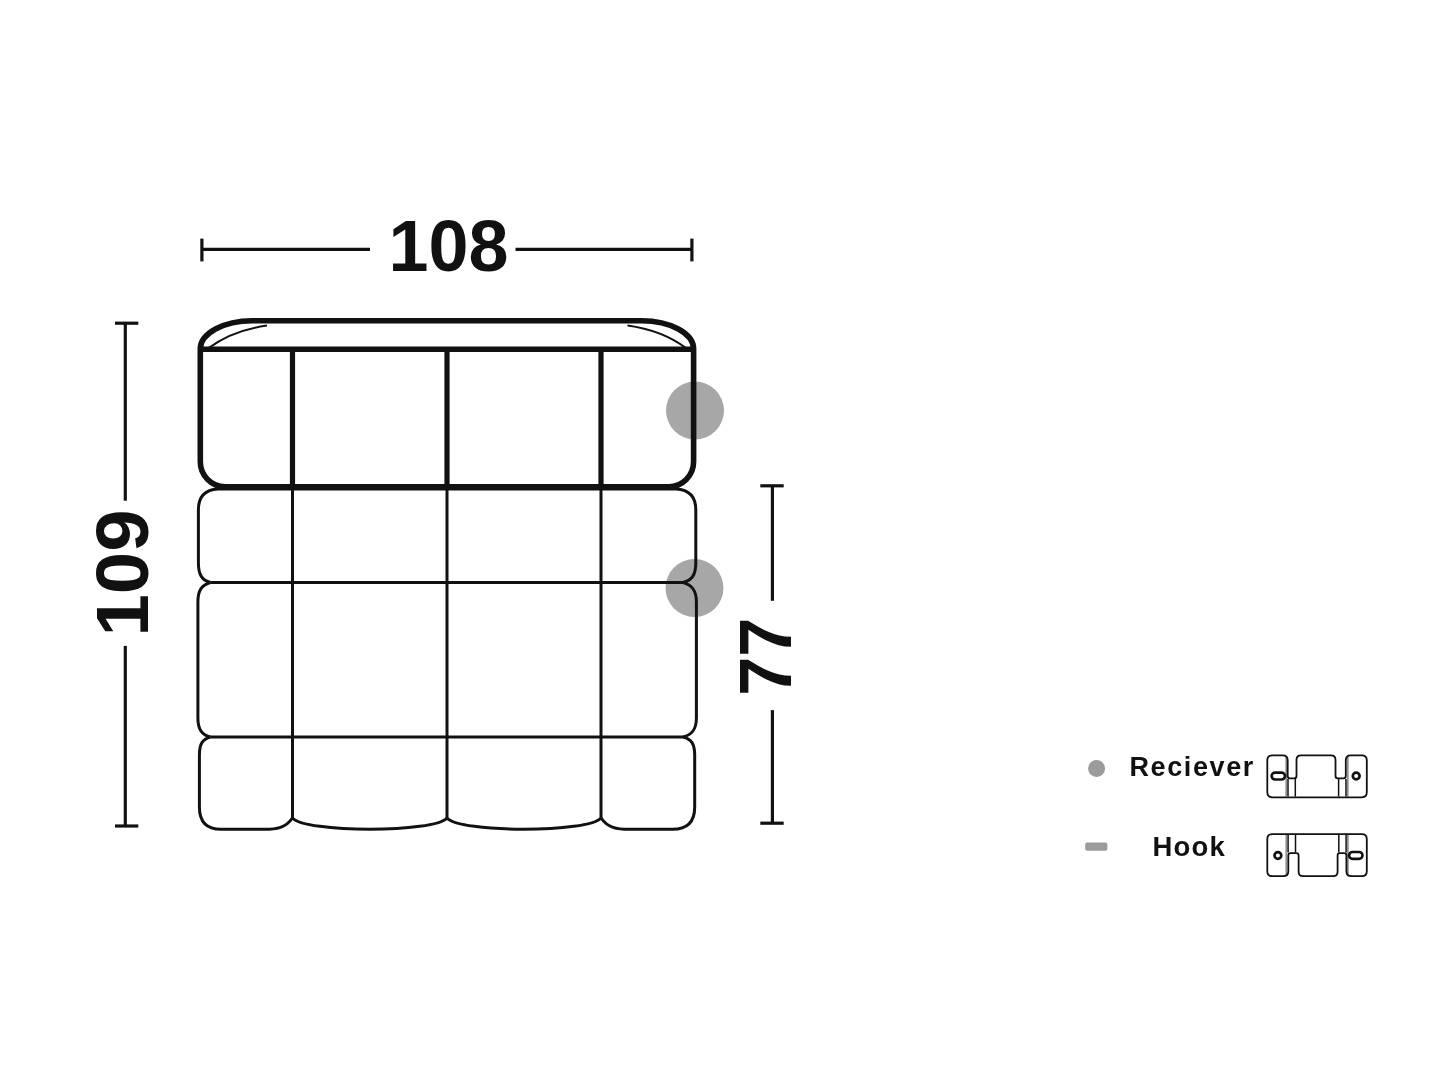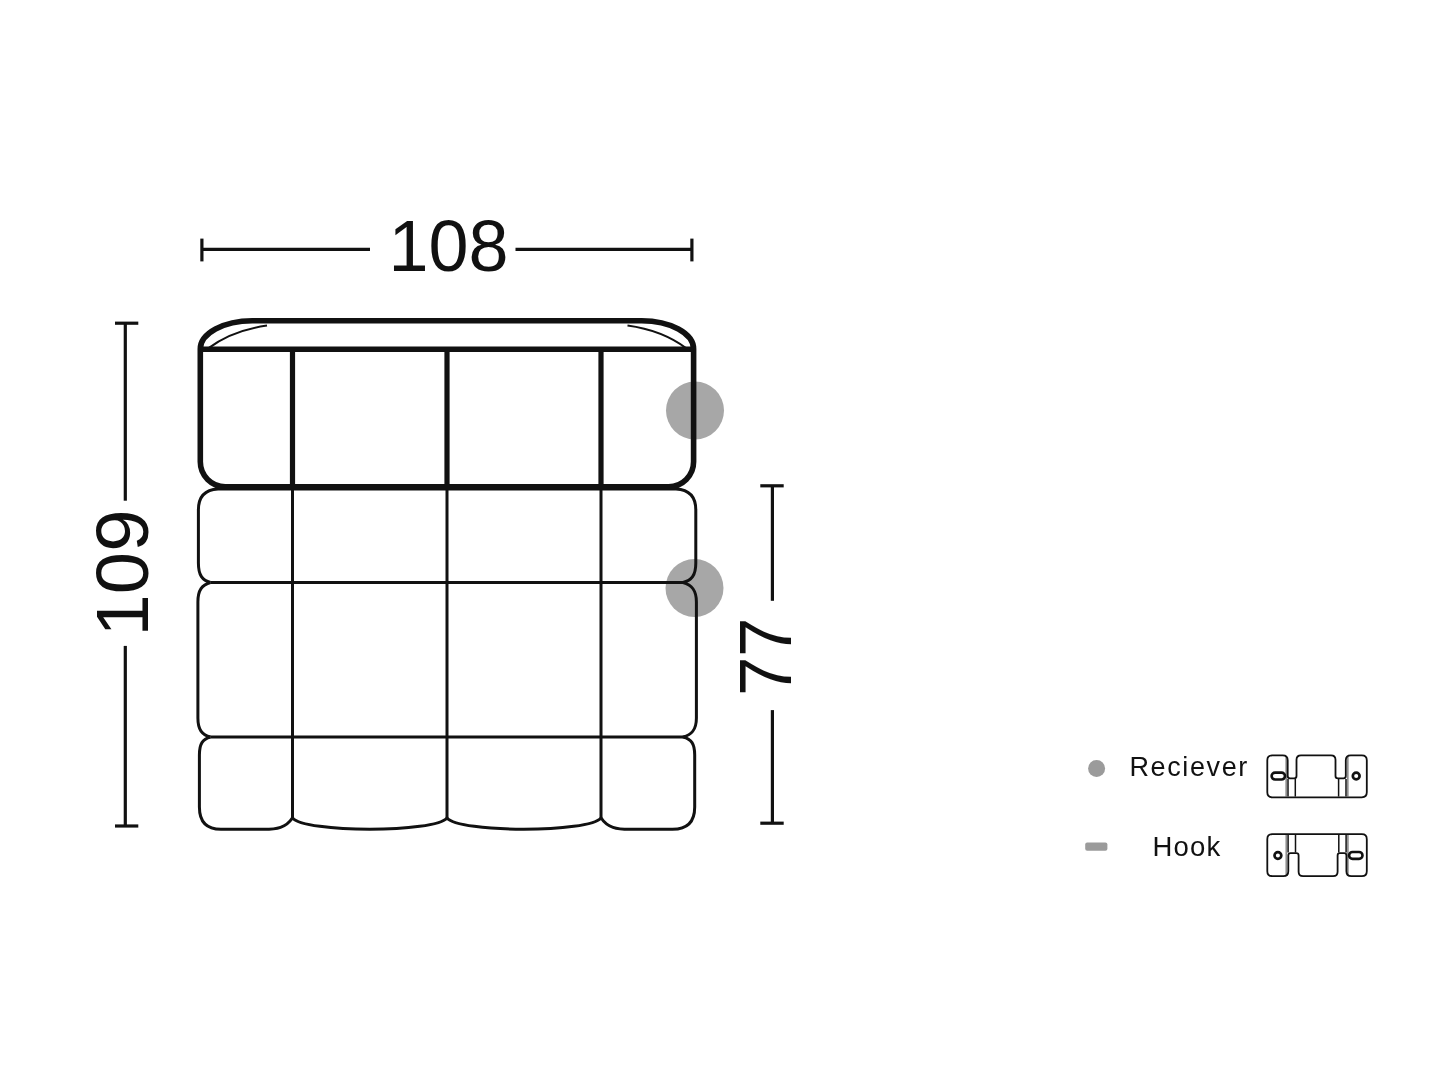--- a/index.html
+++ b/index.html
@@ -1,16 +1,16 @@
 <!DOCTYPE html>
 <html><head>
 <meta charset="utf-8">
 <style>
   html,body{margin:0;padding:0;background:#ffffff;}
-  .page{width:1445px;height:999px;position:relative;overflow:hidden;background:#a16207;}
+  .page{width:1445px;height:999px;position:relative;overflow:hidden;background:#a16207;font-weight:bold;}
   text{font-family:"Liberation Sans",sans-serif;fill:#111;}
 </style>
 </head>
 <body>
 <div class="page">
 <svg width="1445" height="1087" viewBox="0 0 1445 1087" xmlns="http://www.w3.org/2000/svg">
 
   <rect x="0" y="0" width="1445" height="1087" fill="#ffffff"></rect>
 
   <circle cx="695" cy="410.5" r="29" fill="#a7a7a7"></circle>

